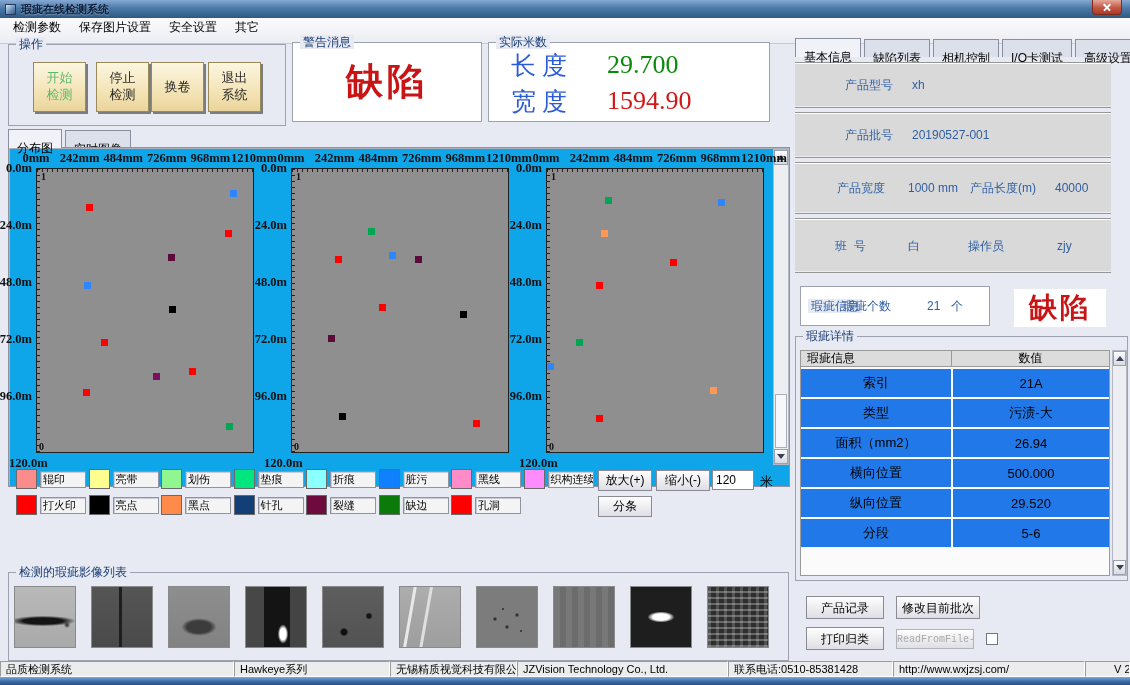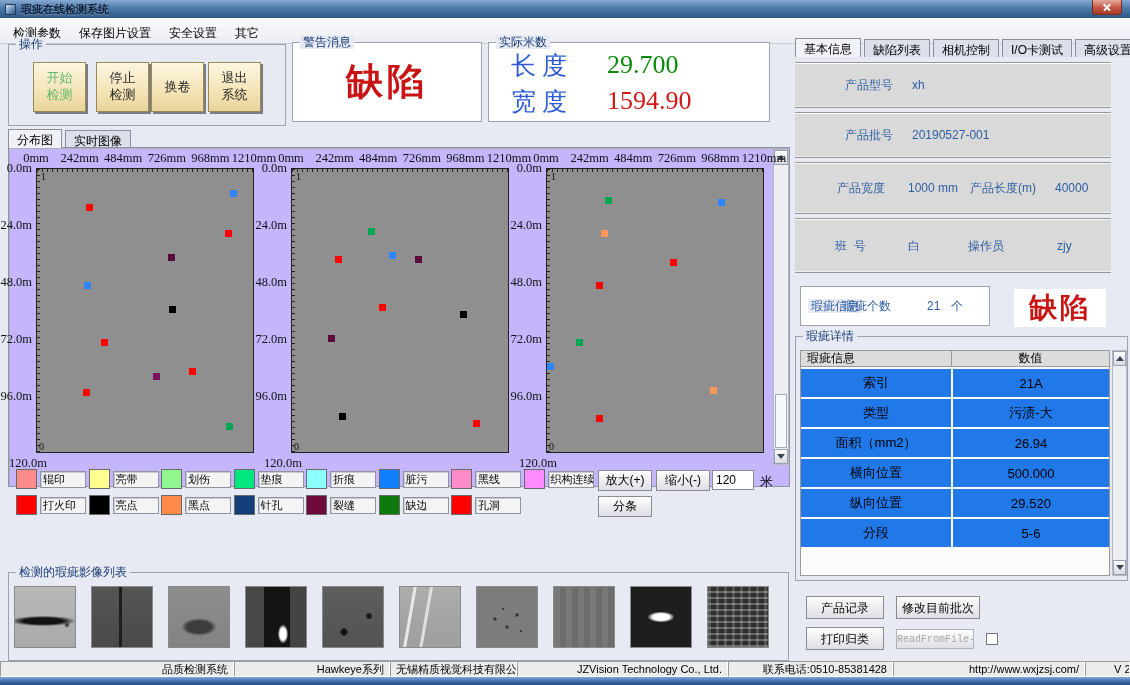--- a/index.html
+++ b/index.html
@@ -14,21 +14,21 @@
 .app-icon{width:11px;height:11px;margin-right:5px;border:1px solid #223B5C;
  background:linear-gradient(135deg,#D9E6F4 0%,#6E93BD 55%,#33567F 100%);}
 .title-text{font-size:11px;font-weight:bold;color:#0D1F3C;text-shadow:0 1px 1px rgba(255,255,255,.35);}
 .close-btn{position:absolute;right:8px;top:0;width:30px;height:15px;border:1px solid #7E2A1C;border-top:none;
  border-radius:0 0 4px 4px;background:linear-gradient(180deg,#E5A99B 0%,#C25744 55%,#A93A28 100%);}
 .close-x{position:absolute;left:50%;top:50%;width:9px;height:9px;transform:translate(-50%,-50%);}
 .close-x::before,.close-x::after{content:"";position:absolute;left:0;top:4px;width:9px;height:1.6px;background:#fff;}
 .close-x::before{transform:rotate(45deg);}.close-x::after{transform:rotate(-45deg);}
 
 
-.menubar{position:absolute;left:0;top:18px;width:1130px;height:26px;display:flex;align-items:flex-end;
+.menubar{position:absolute;left:0;top:18px;width:1130px;height:26px;display:flex;align-items:flex-start;
  background:linear-gradient(180deg,#FBFBFD,#ECEDF3);border-bottom:1px solid #C6CAD7;padding-left:4px;}
 .menu-item{padding:1px 9px;cursor:default;}
 
 
 .groupbox{position:absolute;border:1px solid #9DA2B0;}
 .glabel{position:absolute;top:-8px;left:7px;background:#E7EAF3;padding:0 3px;color:#1A3C74;line-height:14px;}
 .white-g{background:#FFFFFF;}
 
 
 .big-btn{position:absolute;width:53px;height:50px;top:17px;
@@ -40,26 +40,26 @@
 
 
 .warn-msg{position:absolute;left:0;top:0;right:0;bottom:0;display:flex;align-items:center;justify-content:center;
  font-size:37px;font-weight:bold;color:#C81414;letter-spacing:4px;}
 .meter-row{position:absolute;left:22px;right:10px;height:32px;display:flex;align-items:center;}
 .meter-label{width:96px;font-size:25px;color:#2B5BD6;letter-spacing:6px;}
 .meter-val{font-family:"Liberation Serif",serif;font-size:26px;}
 
 
 .tabstrip{position:absolute;display:flex;align-items:flex-end;}
-.tab{height:18px;padding:2px 8px 0;border:1px solid #8A8FA0;border-bottom:none;background:#DCE0EA;margin-right:3px;cursor:pointer;white-space:nowrap;}
+.tab{height:18px;padding:10px 8px 0;border:1px solid #8A8FA0;border-bottom:none;background:#DCE0EA;margin-right:3px;cursor:pointer;white-space:nowrap;}
 .tab.active{background:#F1F2F7;height:19px;position:relative;z-index:3;}
 
 
-#charts{position:absolute;left:8px;top:147px;width:782px;height:340px;background:#c4b5fd;
- border:1px solid #8F94A3;box-shadow:inset 1px 1px 0 #AAB0BC;}
+#charts{position:absolute;left:8px;top:147px;width:782px;height:340px;background:#0ea5e9;
+ border:1px solid #8F94A3;box-shadow:inset 1px 1px 0 #AAB0BC;font-weight:bold;}
 .plot{position:absolute;width:218px;height:285px;background:#8F8F8F;border:1px solid #222;}
 .ts-top{position:absolute;left:0;top:0;width:100%;height:3px;
  background:repeating-linear-gradient(90deg,#222 0 1px,transparent 1px 5px);}
 .ts-left{position:absolute;left:0;top:0;width:3px;height:100%;
  background:repeating-linear-gradient(180deg,#222 0 1px,transparent 1px 6px);}
 .xtick{position:absolute;top:3px;transform:translateX(-50%);font-family:"Liberation Serif",serif;font-size:12.5px;color:#111;white-space:nowrap;}
 .ytick{position:absolute;width:36px;text-align:right;font-family:"Liberation Serif",serif;font-size:12.5px;color:#111;}
 .corner-top{position:absolute;left:4px;top:2px;font-family:"Liberation Serif",serif;font-size:10px;color:#111;}
 .corner-bottom{position:absolute;left:2px;bottom:0;font-family:"Liberation Serif",serif;font-size:10px;color:#111;}
 .pt{position:absolute;width:7px;height:7px;}
@@ -119,21 +119,21 @@
 .t3{background:radial-gradient(ellipse 22px 11px at 30px 40px,#3C3C3C 0 55%,transparent 80%),linear-gradient(180deg,#8E8E8E,#828282);}
 .t4{background:radial-gradient(ellipse 7px 13px at 37px 47px,#FFF 0 45%,transparent 75%),linear-gradient(90deg,#474747 0 18px,#141414 18px 44px,#444 44px),#333;}
 .t5{background:radial-gradient(circle 5px at 21px 45px,#101010 0 55%,transparent 85%),radial-gradient(circle 4px at 46px 29px,#161616 0 55%,transparent 85%),linear-gradient(180deg,#5E5E5E,#525252);}
 .t6{background:linear-gradient(100deg,transparent 13px,#E9E9E9 14px 16px,transparent 17px 29px,#DFDFDF 30px 32px,transparent 33px),linear-gradient(180deg,#ADADAD,#9E9E9E);}
 .t7{background:radial-gradient(circle 3px at 18px 32px,#111,transparent 80%),radial-gradient(circle 3px at 30px 40px,#111,transparent 80%),radial-gradient(circle 3px at 40px 28px,#111,transparent 80%),radial-gradient(circle 2px at 26px 22px,#111,transparent 80%),radial-gradient(circle 2px at 44px 44px,#111,transparent 80%),#7C7C7C;}
 .t8{background:repeating-linear-gradient(90deg,#787878 0 6px,#6C6C6C 6px 12px),#707070;}
 .t9{background:radial-gradient(ellipse 15px 6px at 30px 30px,#FFF 0 55%,#8A8A8A 75%,transparent 90%),#1E1E1E;}
 .t10{background:repeating-linear-gradient(0deg,rgba(255,255,255,.28) 0 2px,transparent 2px 6px),repeating-linear-gradient(90deg,rgba(255,255,255,.18) 0 3px,transparent 3px 8px),#2E2E2E;}
 
 
-#statusbar{position:absolute;left:0;top:661px;width:1130px;height:16px;display:flex;background:#E9E9EC;text-align:right;}
+#statusbar{position:absolute;left:0;top:661px;width:1130px;height:16px;display:flex;background:#E9E9EC;}
 .status-seg{height:16px;border:1px solid;border-color:#9A9A9A #FFFFFF #FFFFFF #9A9A9A;background:#ECECEF;
  font-size:11px;line-height:13px;padding:1px 5px;overflow:hidden;white-space:nowrap;flex:none;}
 .bottom-strip{position:absolute;left:0;top:677px;width:1130px;height:8px;
  background:linear-gradient(180deg,#7FA8DC 0%,#3E6BA6 55%,#274F84 100%);}
 </style>
 </head>
 <body>
 
 <div id="app">
 

